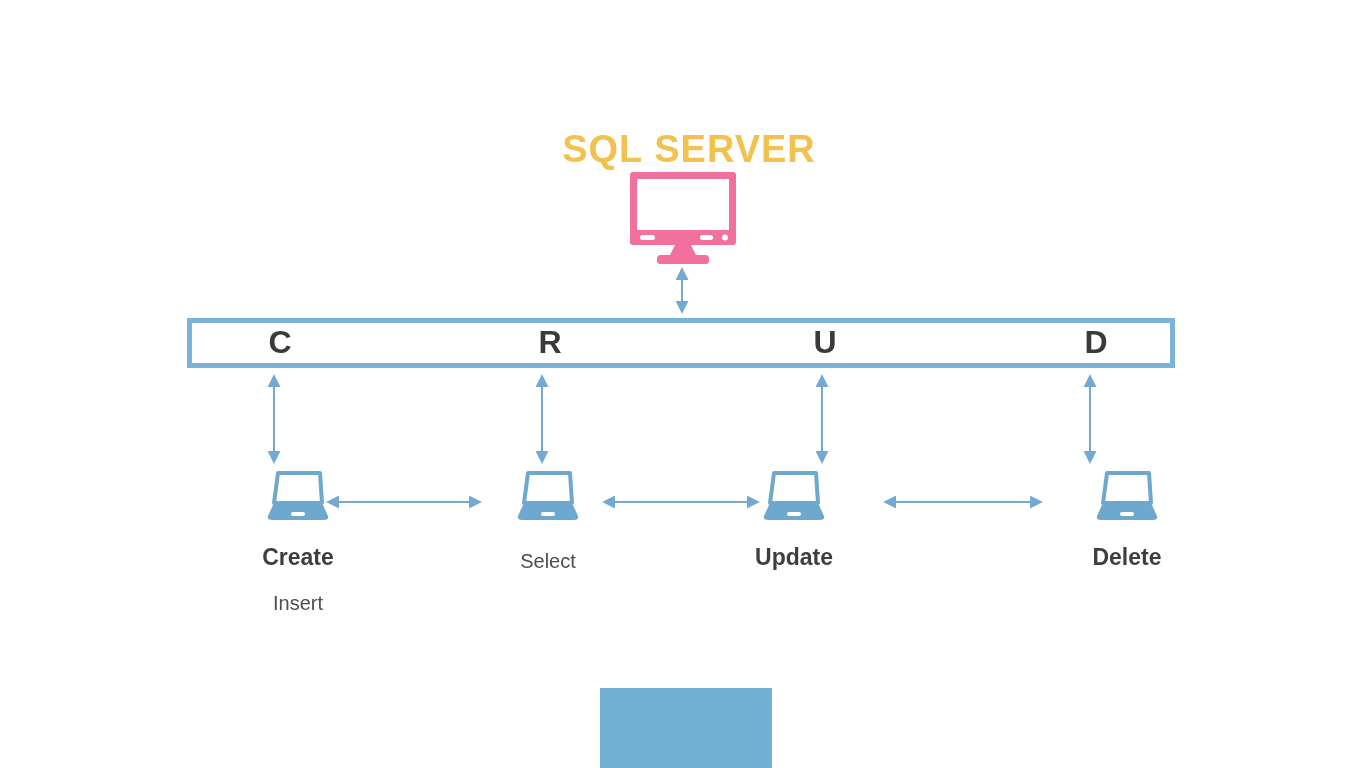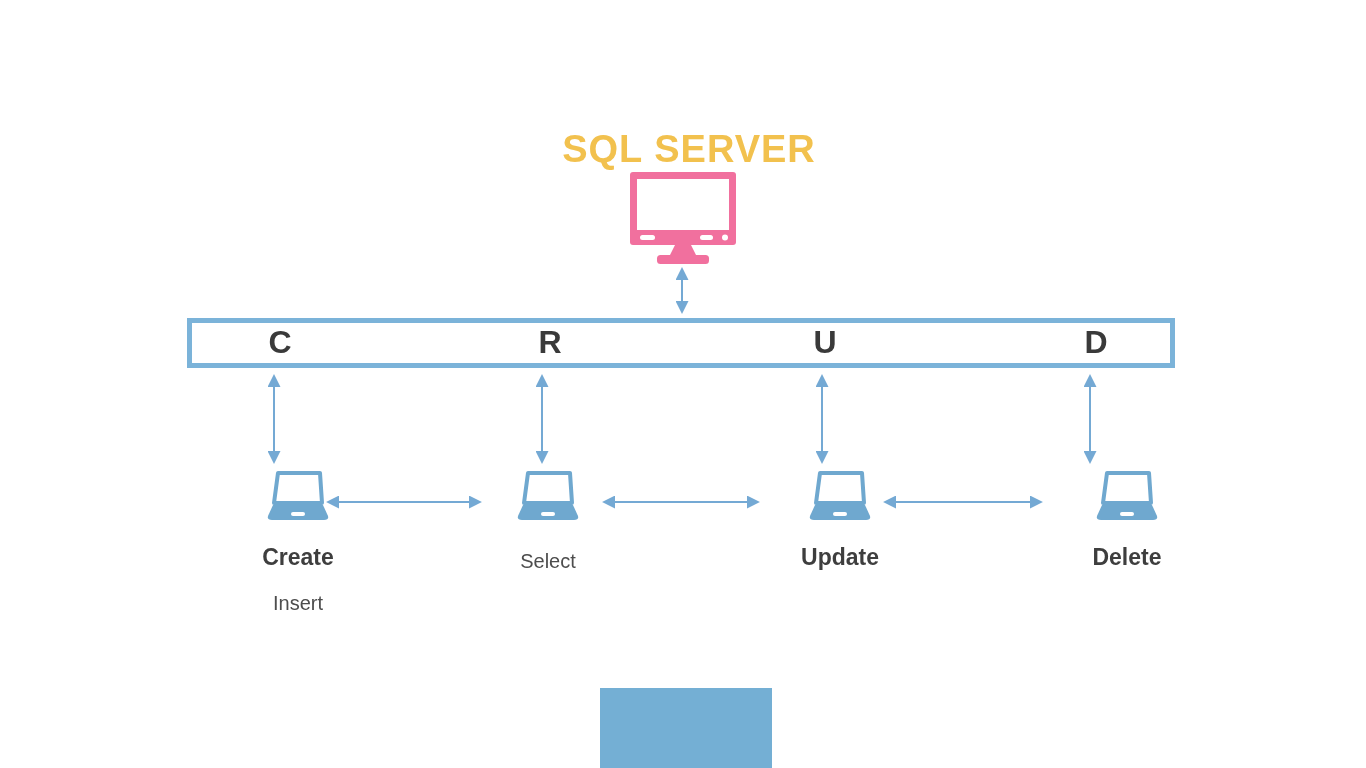--- a/index.html
+++ b/index.html
@@ -62,21 +62,21 @@
   .crud-letter.pos-u { left: 633px; }
   .crud-letter.pos-d { left: 904px; }
   .node {
     position: absolute;
     top: 471px;
     width: 180px;
     text-align: center;
   }
   .node.pos-0 { left: 208px; }
   .node.pos-1 { left: 458px; }
-  .node.pos-2 { left: 750px; }
+  .node.pos-2 { left: 704px; }
   .node.pos-3 { left: 1037px; }
   .node .laptop { display: inline-block; }
   .node-label {
     margin-top: 17px;
     font-size: 23px;
     font-weight: bold;
     color: #3E3E3E;
     line-height: 1.1;
   }
   .node-sublabel {

